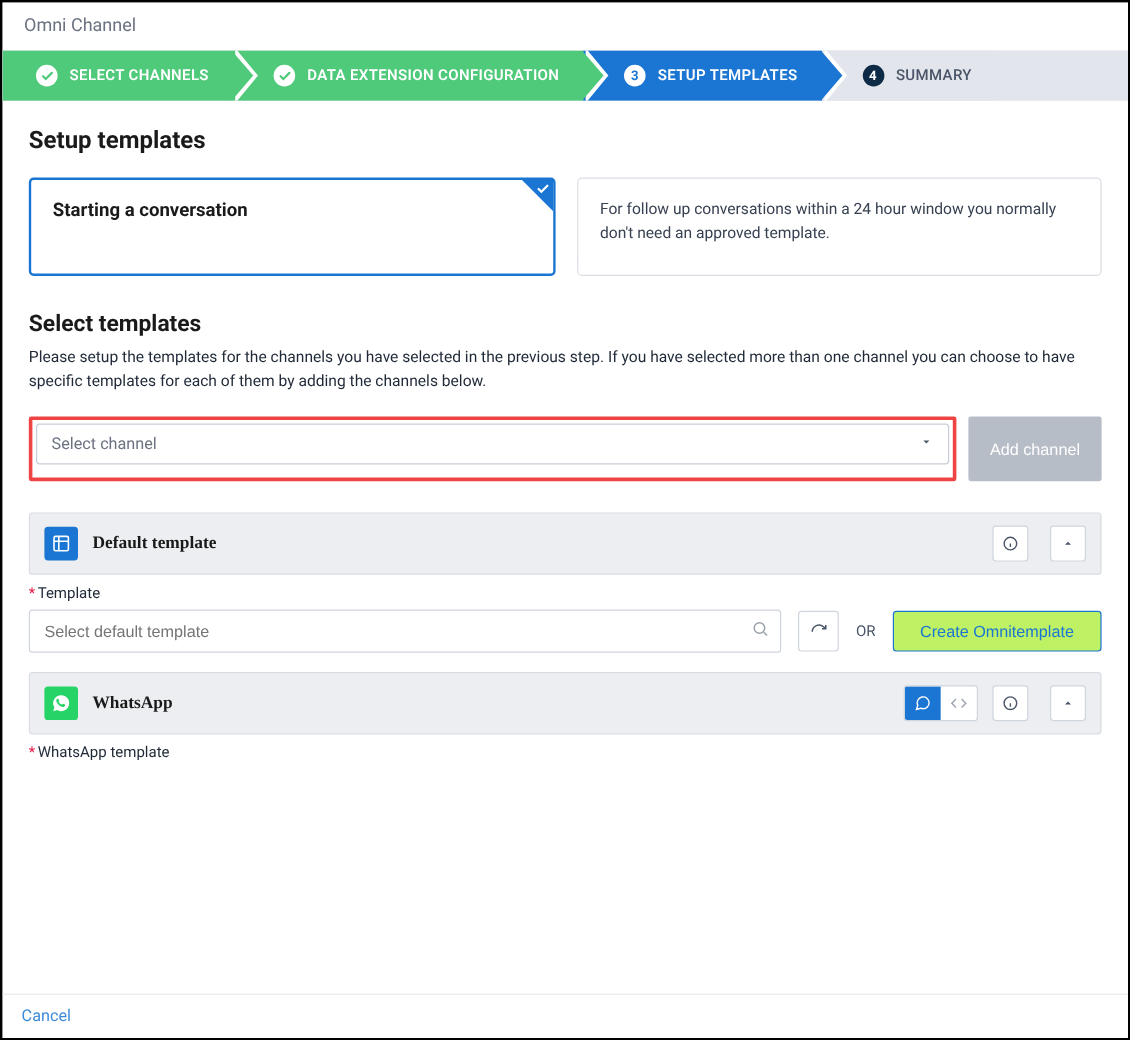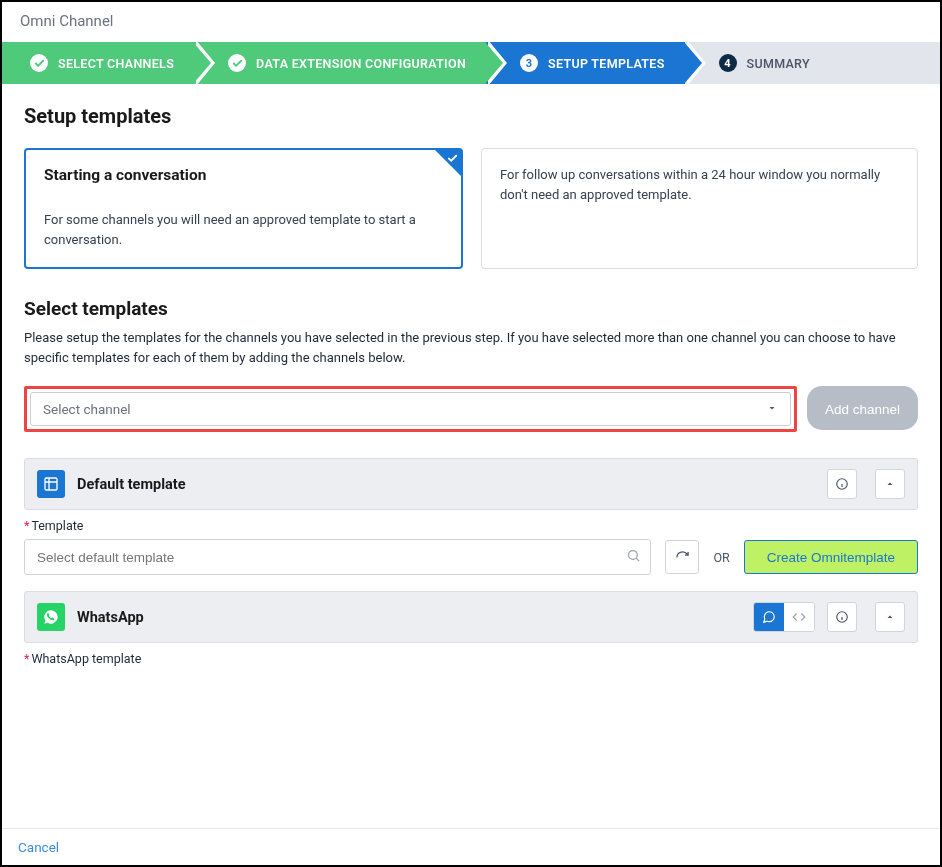--- a/index.html
+++ b/index.html
@@ -160,40 +160,41 @@
       align-items: center;
       padding: 0 12px;
       color: #6b7280;
       font-size: 13.5px;
       justify-content: space-between;
     }
     .add-btn {
       background: #b6bdc7;
       color: #fff;
       border: none;
-      border-radius: 15px;
+      border-radius: 2px;
       padding: 16px 18px;
       font-size: 13.5px;
       font-weight: 500;
       cursor: default;
-      height: 44px;
+      height: 54px;
     }
 
     
     .group {
       margin-bottom: 10px;
     }
     .group-header {
       background: #eceef1;
       border: 1px solid #d9dde3;
       border-radius: 3px;
       display: flex;
       align-items: center;
       padding: 10px 12px;
       gap: 12px;
+      font-family: Liberation Serif, serif;
     }
     .group-icon {
       width: 28px; height: 28px;
       border-radius: 3px;
       display: flex;
       align-items: center;
       justify-content: center;
       color: #fff;
     }
     .group-icon.blue { background: #1a76d2; }
@@ -346,21 +347,20 @@
   <h1>Setup templates</h1>
 
   <div class="card-row">
     <div class="card selected">
       <span class="check">
         <svg width="11" height="11" viewBox="0 0 24 24" fill="none" stroke="#fff" stroke-width="4" stroke-linecap="round">
             <path d="M4 12l5 5L20 6"></path>
           </svg>
       </span>
       <h2>Starting a conversation</h2>
-      <p>For some channels you will need an approved template to start a conversation.</p>
     </div>
     <div class="card">
       <p>For follow up conversations within a 24 hour window you normally don't need an approved template.</p>
     </div>
   </div>
 
   <div class="section-heading">Select templates</div>
   <div class="section-sub">Please setup the templates for the channels you have selected in the previous step. If you have selected more than one channel you can choose to have specific templates for each of them by adding the channels below.</div>
 
   <div class="select-row">

